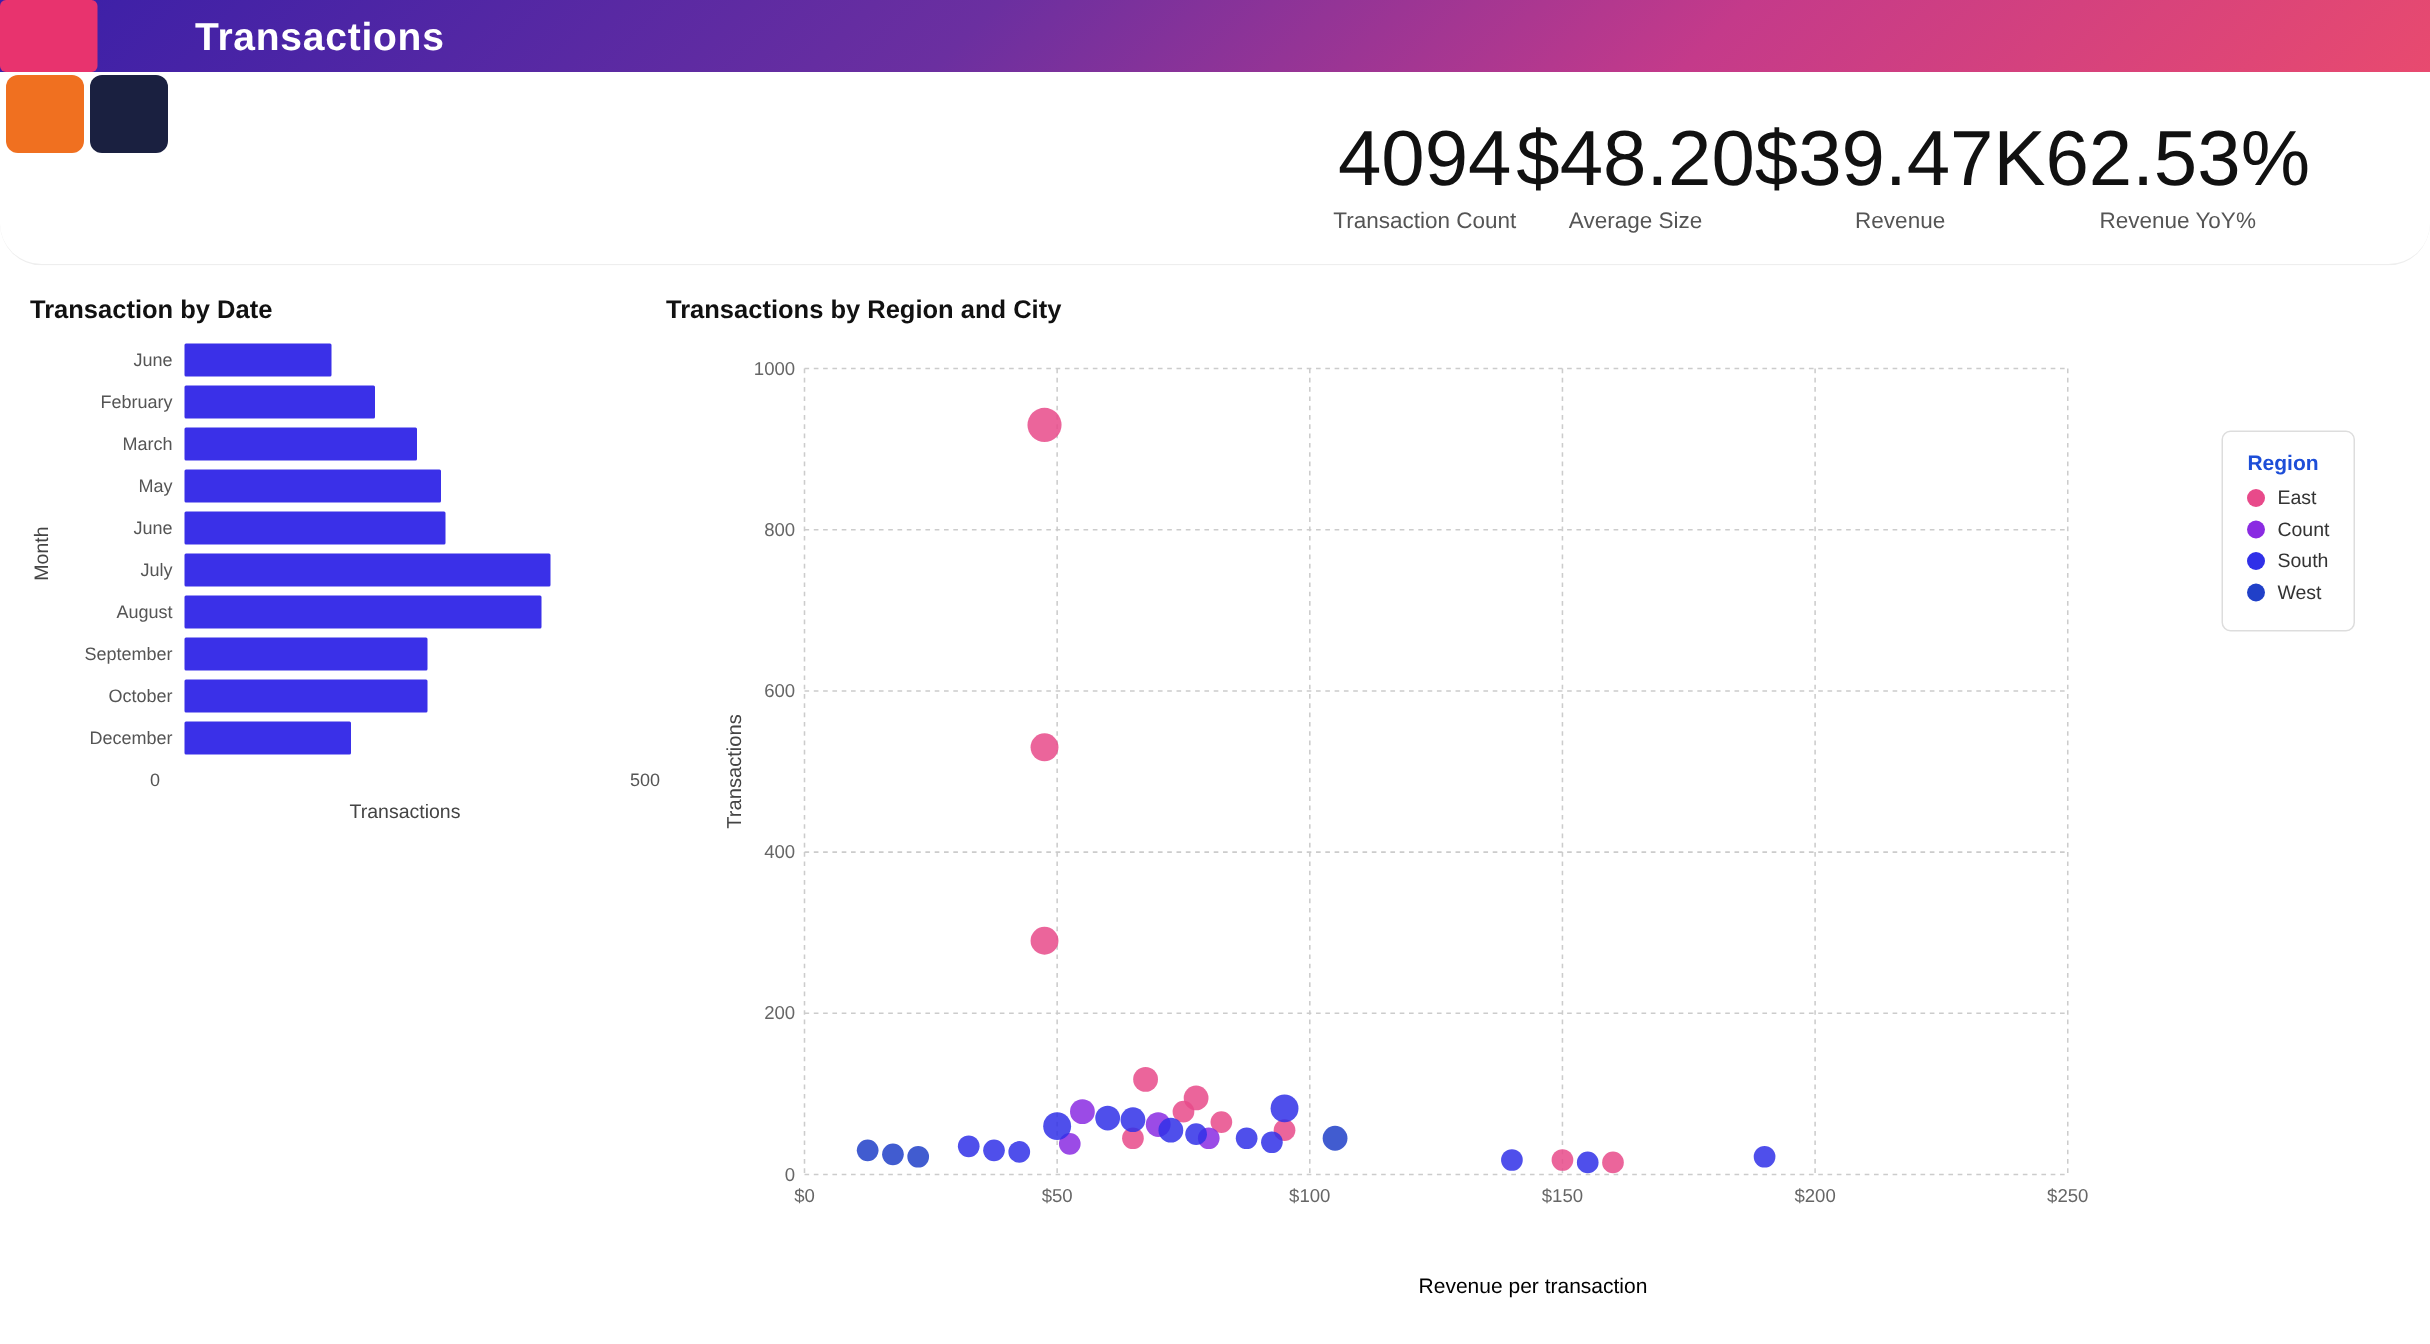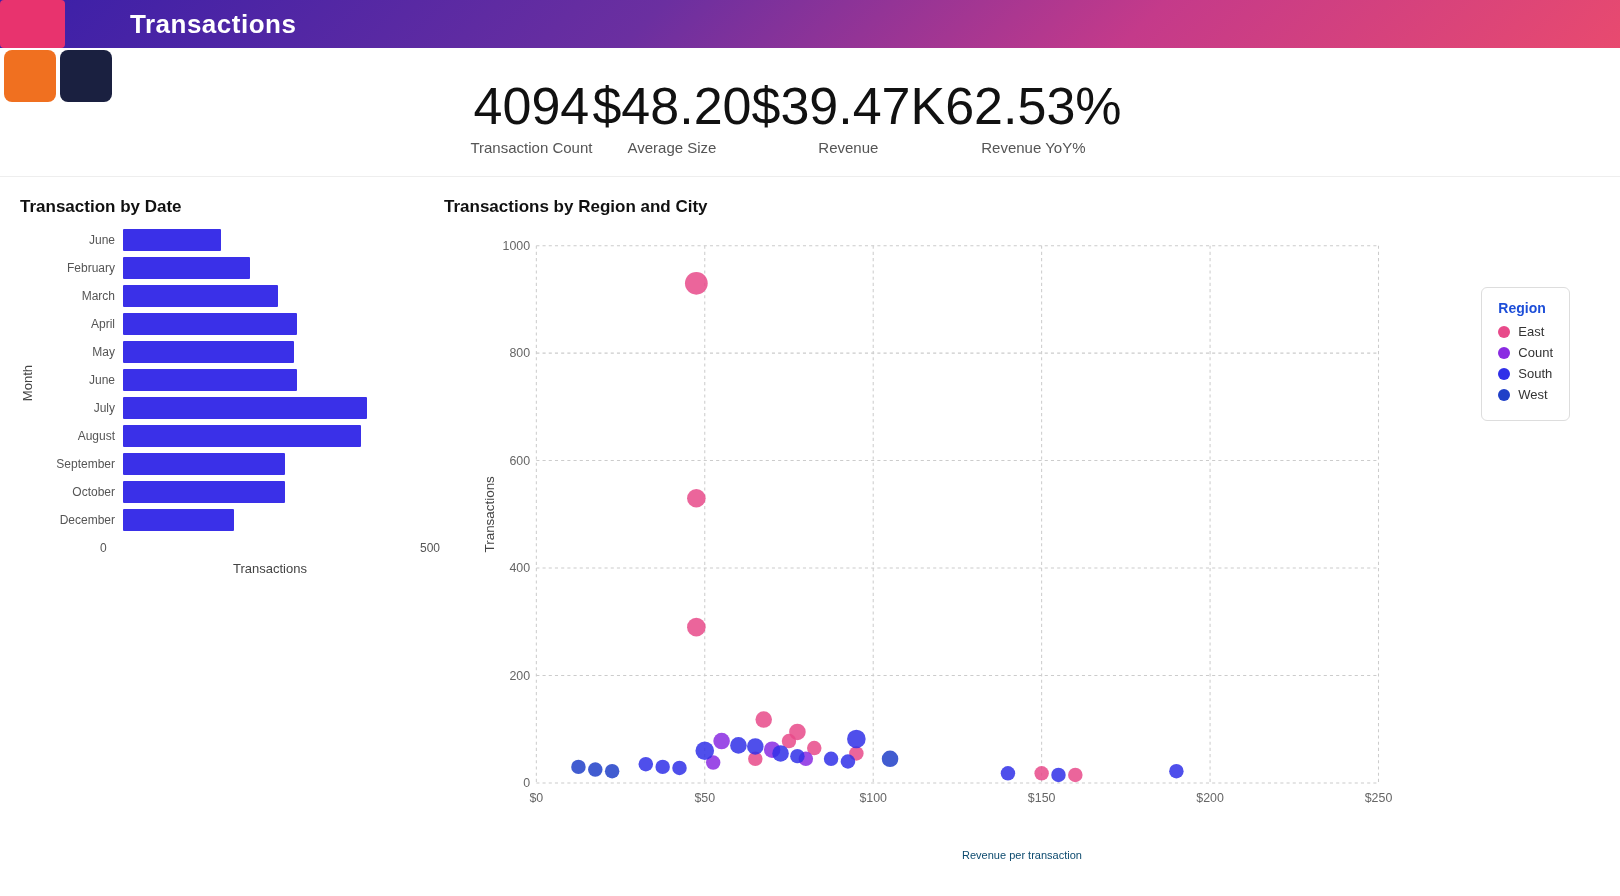--- a/index.html
+++ b/index.html
@@ -58,23 +58,24 @@
       background: #1a2040;
       border-radius: 8px;
       position: absolute;
       top: 50px;
       left: 60px;
     }
 
     
     .kpi-row {
       display: flex;
-      justify-content: center;
+      justify-content: flex-end;
       padding: 30px 80px 20px 52px;
       border-bottom: 1px solid #eee;
+      border-radius: 28px;
     }
     .kpi-item {
       text-align: center;
     }
     .kpi-value {
       font-size: 52px;
       font-weight: 300;
       color: #111;
       line-height: 1.1;
     }
@@ -242,26 +243,20 @@
             <div class="bar-row">
               <div class="bar-month-label">February</div>
               <div class="bar-track">
                 <div class="bar-fill" style="width: 40%;"></div>
               </div>
             </div>
             <div class="bar-row">
               <div class="bar-month-label">March</div>
               <div class="bar-track">
                 <div class="bar-fill" style="width: 49%;"></div>
-              </div>
-            </div>
-            <div class="bar-row">
-              <div class="bar-month-label">April</div>
-              <div class="bar-track">
-                <div class="bar-fill" style="width: 55%;"></div>
               </div>
             </div>
             <div class="bar-row">
               <div class="bar-month-label">May</div>
               <div class="bar-track">
                 <div class="bar-fill" style="width: 54%;"></div>
               </div>
             </div>
             <div class="bar-row">
               <div class="bar-month-label">June</div>
@@ -385,17 +380,17 @@
           <div class="legend-item">
             <div class="legend-dot" style="background: rgb(48, 48, 232);"></div>
             <span>South</span>
           </div>
           <div class="legend-item">
             <div class="legend-dot" style="background: rgb(32, 64, 200);"></div>
             <span>West</span>
           </div>
         </div>
 
-      <div style="text-align:center; font-size:11px; color:#0c4a6e; margin-top:4px;">Revenue per transaction</div>
+      <div style="text-align:center; font-size:14px; color:#000000; margin-top:4px;">Revenue per transaction</div>
     </div>
 
   </div>
 </div>
 
 </body></html>

